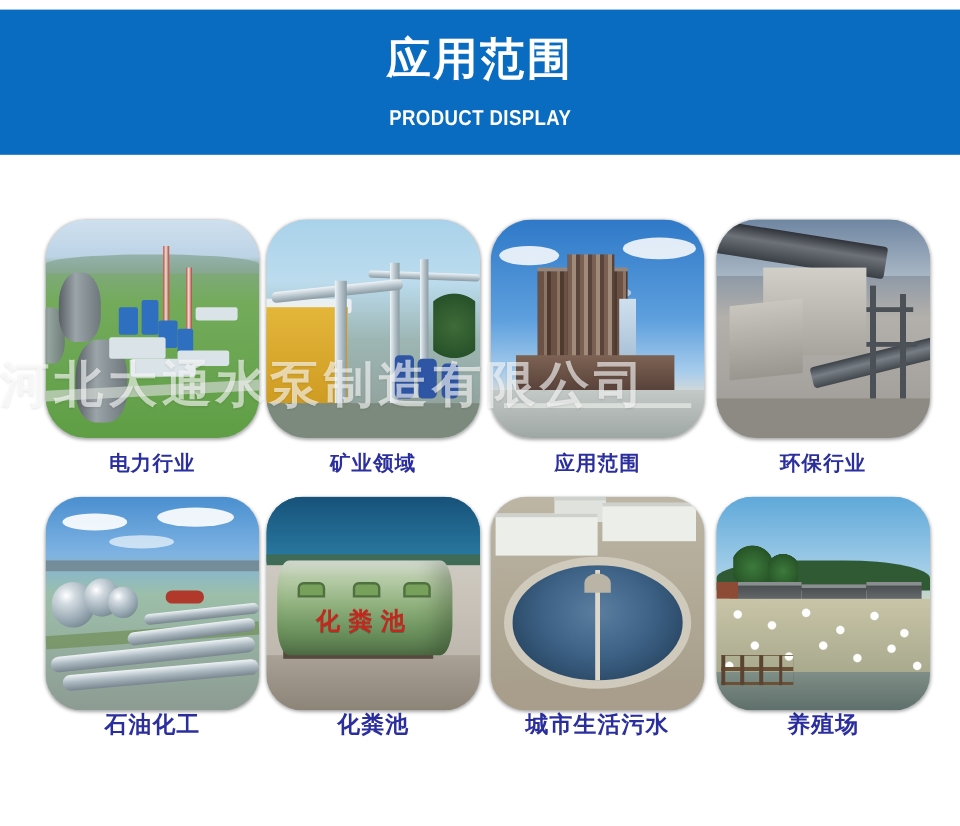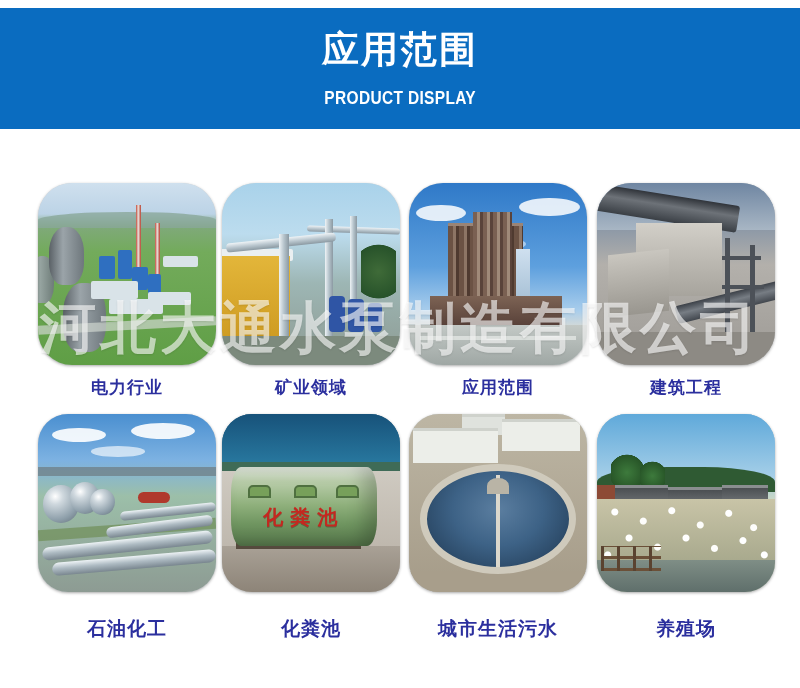--- a/index.html
+++ b/index.html
@@ -92,21 +92,21 @@
     color: #2b2f9e;
     font-size: 17px;
     font-weight: bold;
     letter-spacing: 1px;
     line-height: 1;
     padding-top: 14px;
     white-space: nowrap;
   }
   .row-2 .caption {
     font-size: 19px;
-    padding-top: 27px;
+    padding-top: 3px;
   }
 
   
   .scene { position:absolute; inset:0; }
   .layer { position:absolute; }
 
   
   .s-power { background: linear-gradient(#cfe0ee 0%, #bcd3e6 17%, #7fa97a 24%, #73ab5b 38%, #5f9e45 100%); }
   .s-power .hill { left:0; top:16%; width:100%; height:9%; background:#8aa79a; border-radius:50% 50% 0 0; opacity:.8;}
   .s-power .tower {
@@ -292,22 +292,22 @@
   .s-farm .fence { left:2%; bottom:12%; width:34%; height:14%; background:
       repeating-linear-gradient(90deg,#5a4330 0 3px, transparent 3px 16px),
       repeating-linear-gradient(0deg,#6b5038 0 3px, transparent 3px 12px); }
 
   
   .watermark {
     position: absolute;
     left: 0;
     top: 300px;
     width: 800px;
-    text-align: center;
-    font-size: 56px;
+    text-align: left;
+    font-size: 41px;
     font-weight: bold;
     letter-spacing: 4px;
     color: rgba(255,255,255,0.62);
     text-shadow: 0 1px 2px rgba(0,0,0,0.10);
     pointer-events: none;
     white-space: nowrap;
     line-height: 1;
     z-index: 50;
   }
 </style>
@@ -392,21 +392,21 @@
           <div class="layer hopper"></div>
           <div class="layer hopper2"></div>
           <div class="layer belt2"></div>
           <div class="layer frame f1"></div>
           <div class="layer frame f2"></div>
           <div class="layer frame f3"></div>
           <div class="layer frame f4"></div>
           <div class="layer gnd"></div>
         </div>
       </div>
-      <div class="caption">建筑工程</div>
+      <div class="caption">环保行业</div>
     </div>
 
   </div>
 
   <div class="row row-2">
 
     <div class="tile tile-c0">
       <div class="thumb">
         <div class="scene s-petro">
           <div class="layer cloud pc1"></div>

